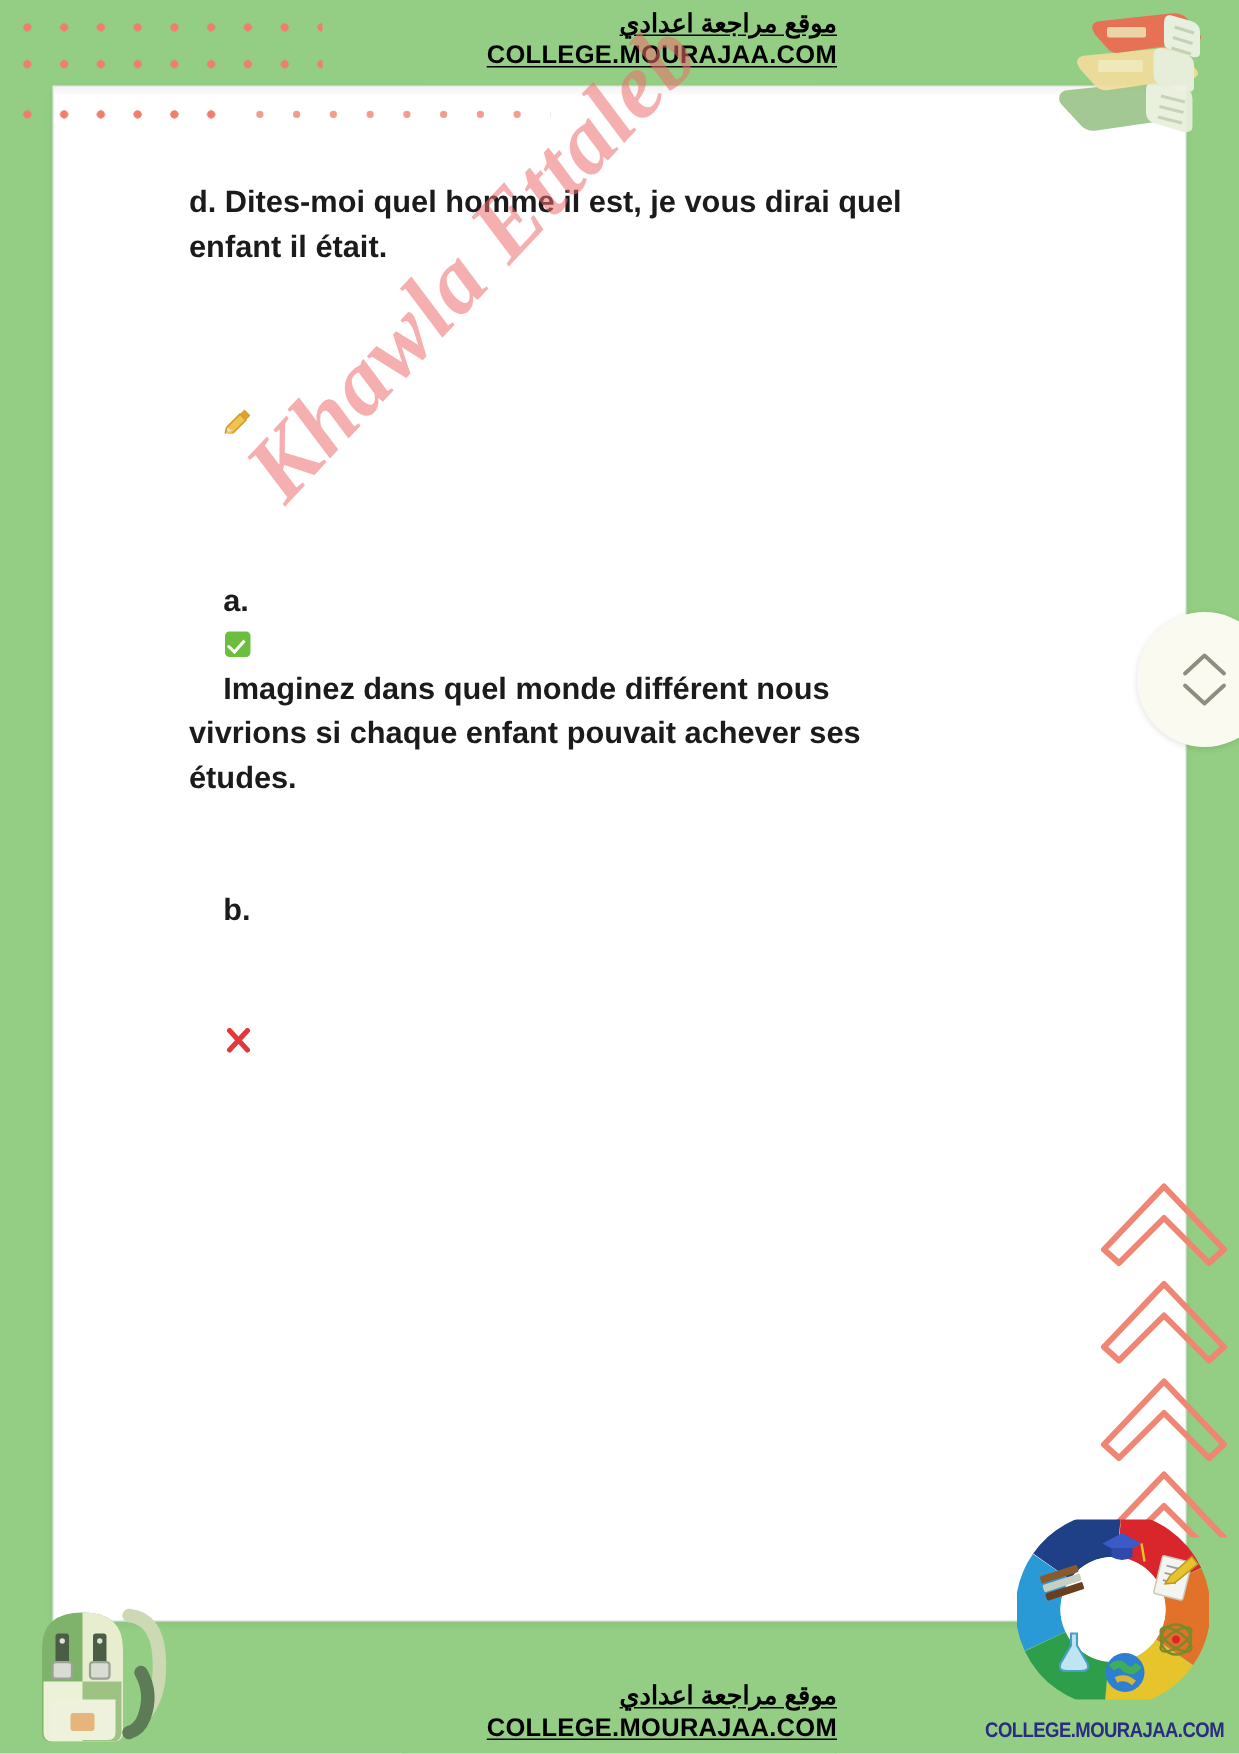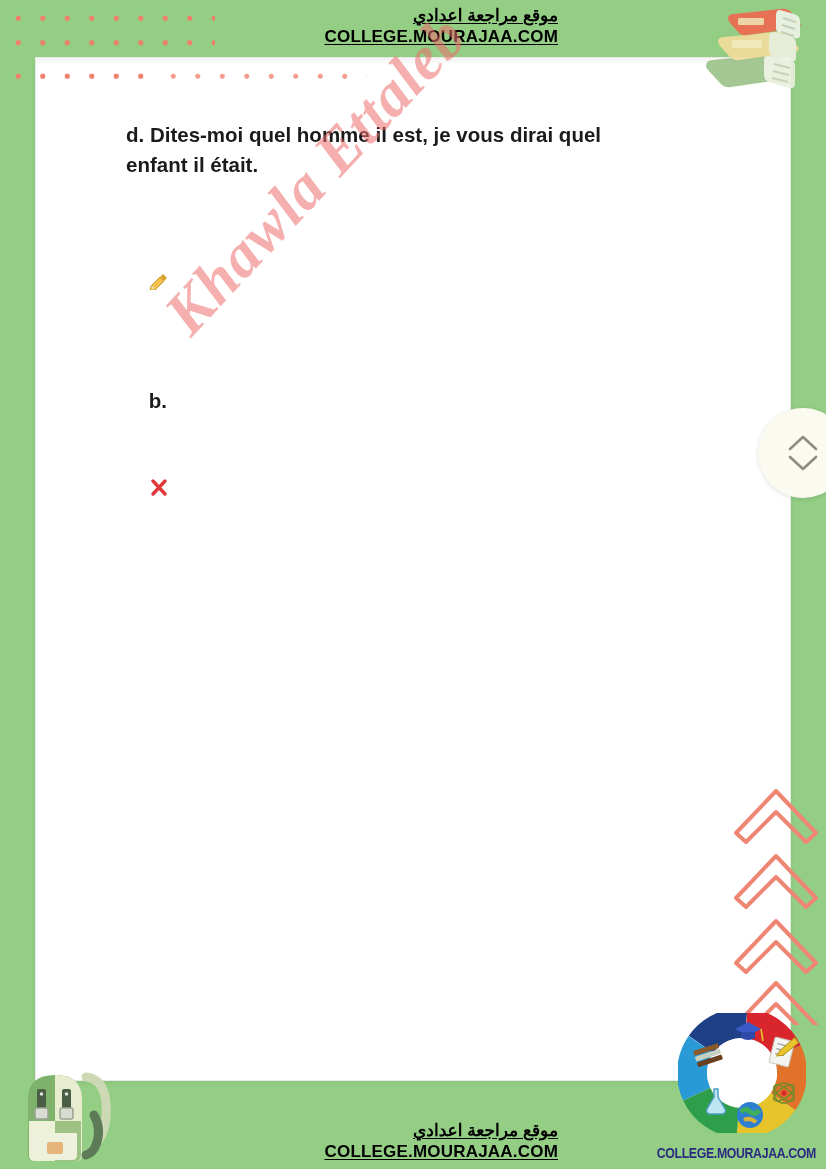--- a/index.html
+++ b/index.html
@@ -250,20 +250,25 @@
   <div class="line">
     <span class="pen">
       <svg width="20" height="18" viewBox="0 0 20 18">
         <path d="M2 14 l9 -9 l4 4 l-9 9 l-5 1z" fill="#f2c14e" stroke="#c79a25" stroke-width="1"></path>
         <path d="M11 5 l3 -3 l4 4 l-3 3z" fill="#d9a32f"></path>
         <path d="M2 14 l1 3 l3 -1z" fill="#e8e2d0"></path>
       </svg>
     </span>
   </div>
 
+  <div class="line">
+    <span>a.</span>
+    <span class="ok"></span>
+    <span>Imaginez dans quel monde différent nous vivrions si chaque enfant pouvait achever ses études.</span>
+  </div>
 
   <div class="line">
     <span>b.</span>
     <span class="no">
       <svg width="18" height="17" viewBox="0 0 18 17">
         <path d="M3 2 L15 15 M15 2 L3 15" stroke="#e0393b" stroke-width="3.4" stroke-linecap="round"></path>
       </svg>
     </span>
     
     

